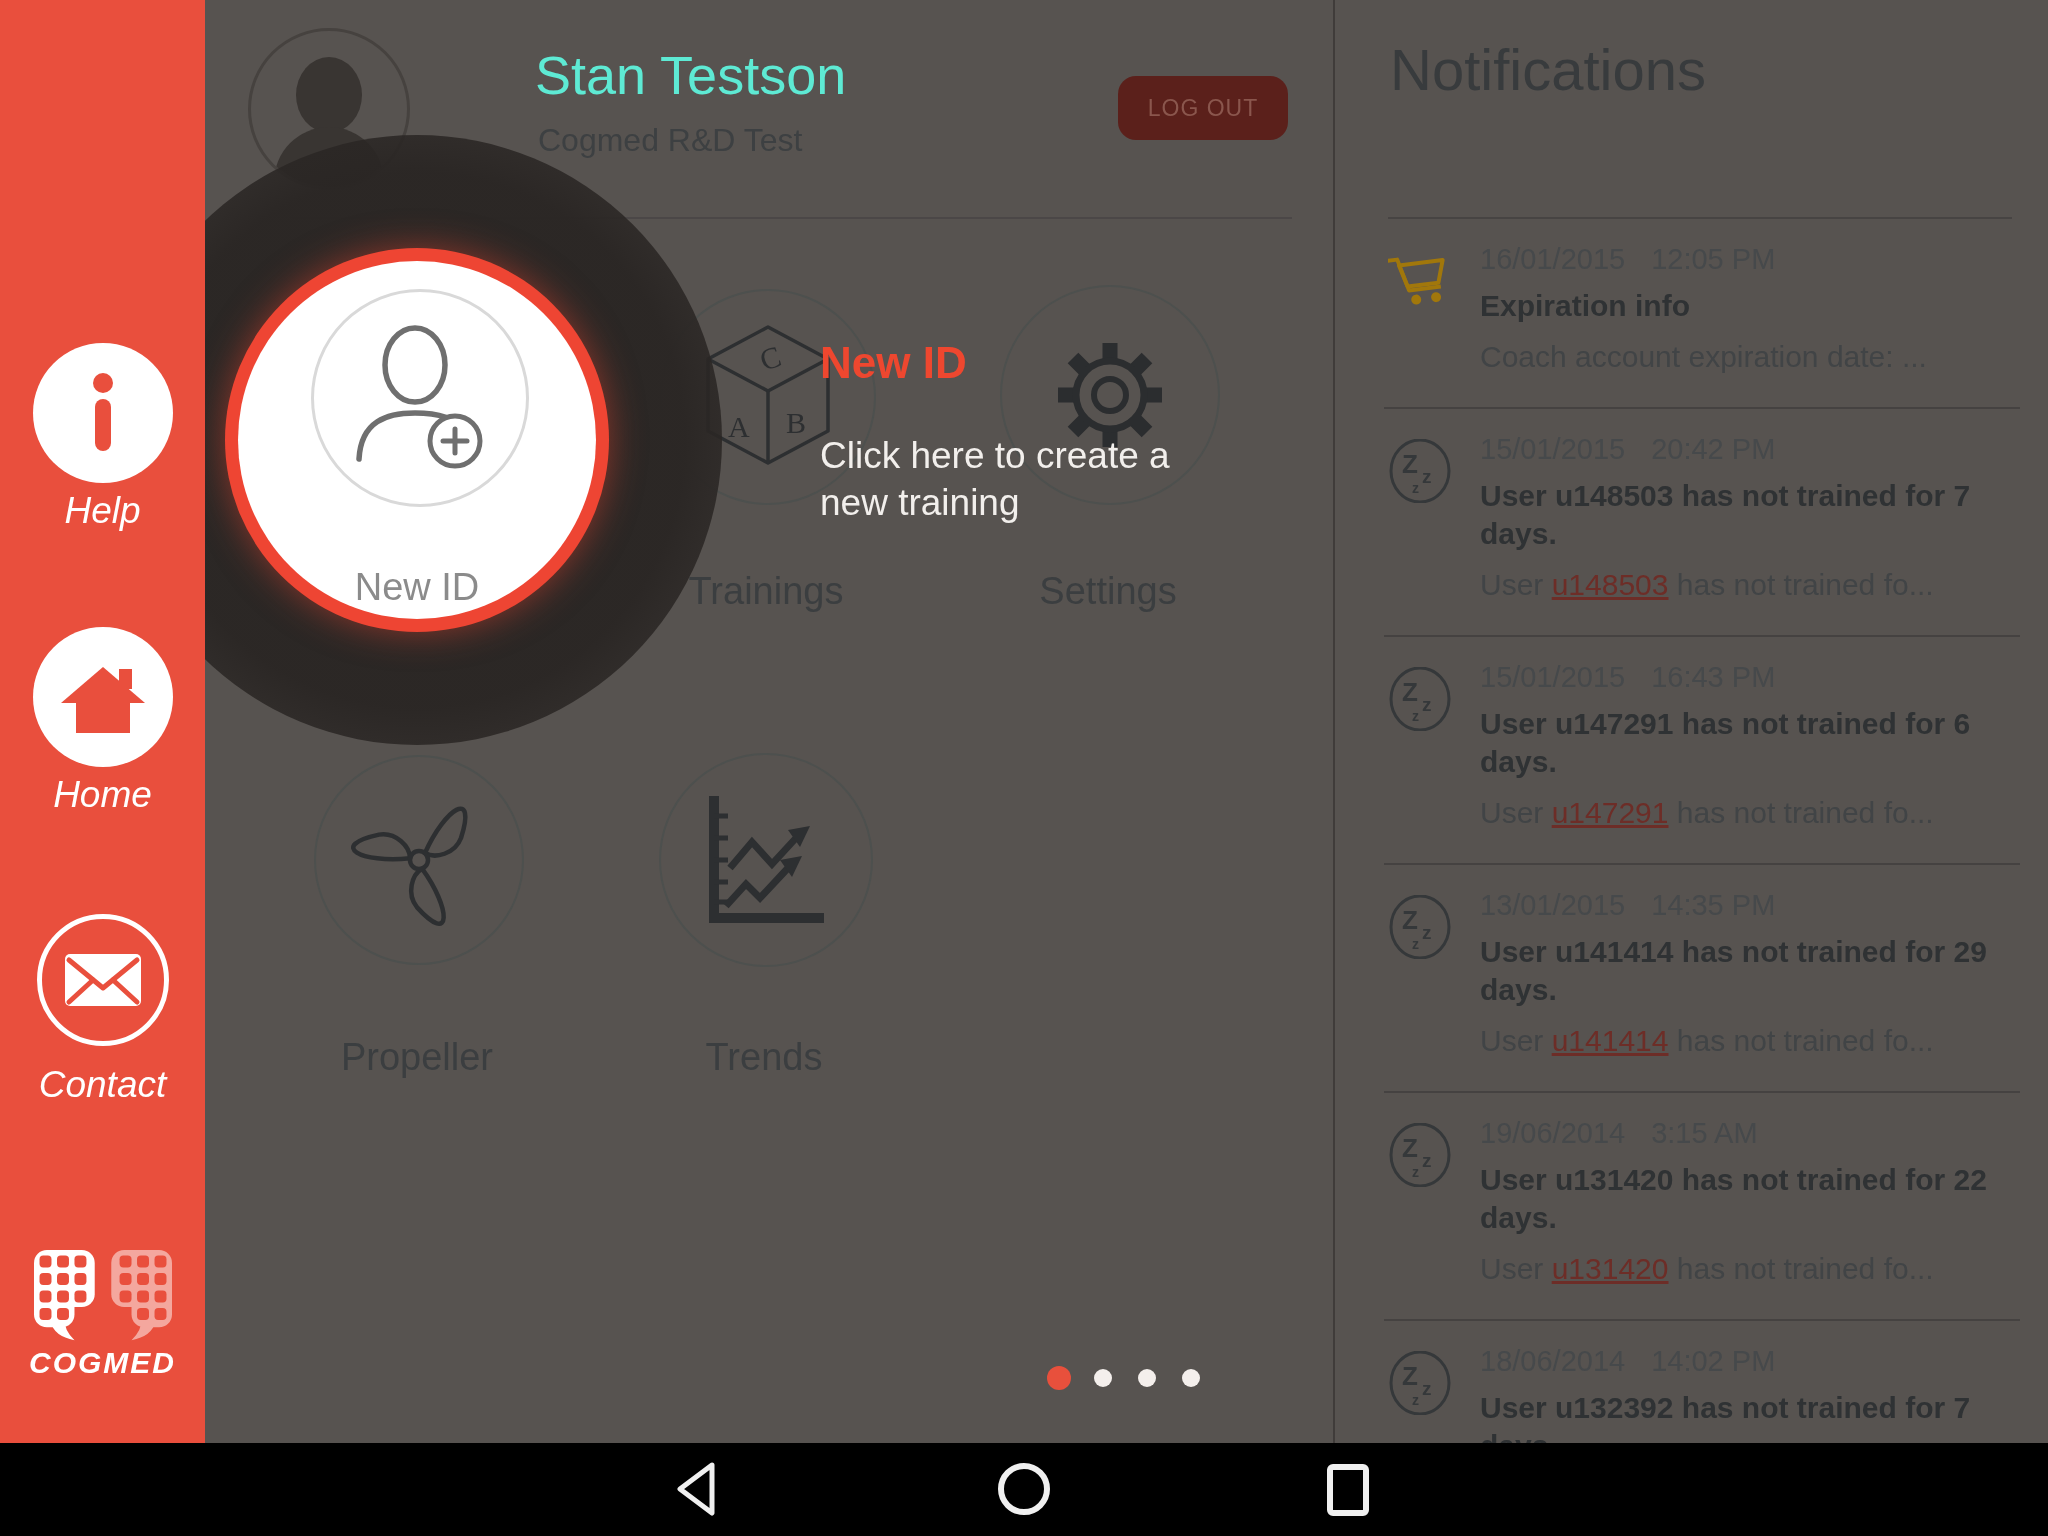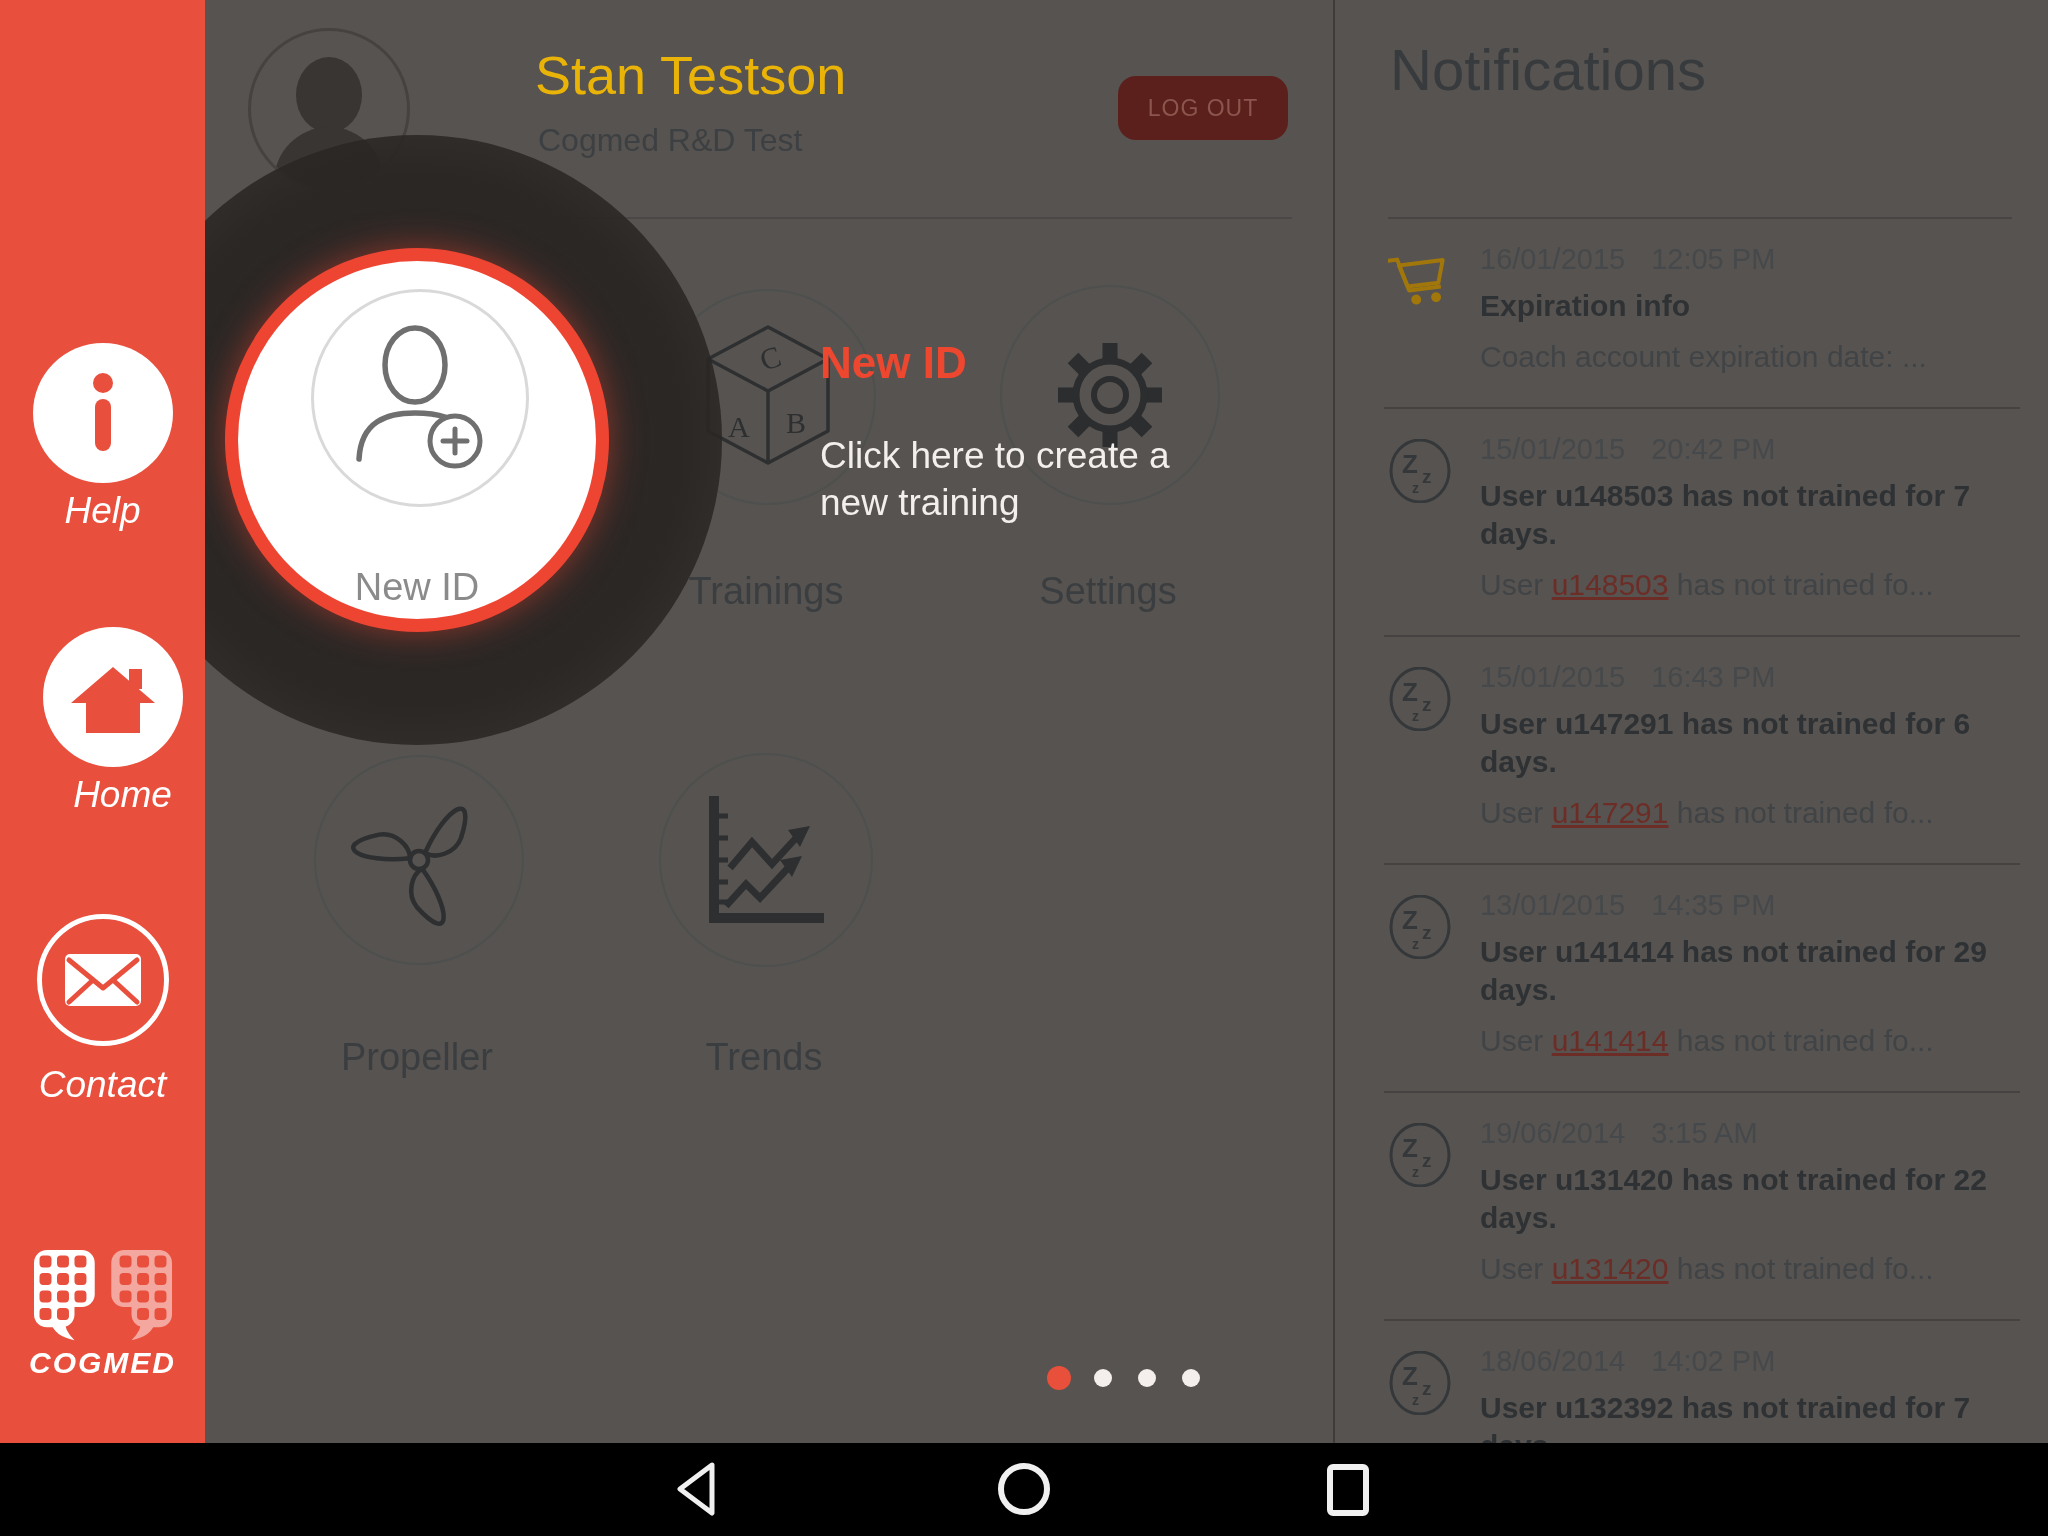--- a/index.html
+++ b/index.html
@@ -12,21 +12,21 @@
   .abs{position:absolute;}
   
   #sidebar{left:0;top:0;width:205px;height:1443px;background:#e94f3d;z-index:20;}
   .side-item{position:absolute;left:0;width:205px;text-align:center;cursor:pointer;font-style:italic;}
   .side-label{position:absolute;width:205px;text-align:center;color:#ffffff;font-size:37px;}
   .side-circle{position:absolute;left:50%;transform:translateX(-50%);border-radius:50%;}
   
   #avatar{left:248px;top:28px;width:156px;height:156px;border:3px solid #46423f;border-radius:50%;overflow:hidden;z-index:1;}
   #avatar .head{position:absolute;left:45px;top:26px;width:66px;height:76px;border-radius:50%;background:#393532;}
   #avatar .body{position:absolute;left:23px;top:96px;width:110px;height:80px;border-radius:55px 55px 0 0;background:#393532;}
-  #user-name{left:535px;top:44px;font-size:54px;color:#eab308;z-index:1;}
+  #user-name{left:535px;top:44px;font-size:54px;color:#5eead4;z-index:1;}
   #account-name{left:538px;top:122px;font-size:32px;color:#3d4042;z-index:1;}
   #logout-btn{left:1118px;top:76px;width:170px;height:64px;background:#5b201b;border-radius:18px;
      color:#8a564d;font-size:23px;letter-spacing:1px;display:flex;align-items:center;justify-content:center;z-index:1;cursor:pointer;}
   #main-divider{left:292px;top:217px;width:1000px;height:2px;background:#4b4747;z-index:1;}
   
   .dim-circle{position:absolute;border:2px solid #4d504e;border-radius:50%;z-index:1;}
   .grid-label{position:absolute;text-align:center;font-size:38px;color:#3b3e40;z-index:1;}
   
   #aura{left:67px;top:90px;width:700px;height:700px;border-radius:50%;z-index:2;
      background:radial-gradient(circle, rgba(233,83,55,0) 0 72%, rgba(233,83,55,0.45) 84%, rgba(233,83,55,0) 97%);}
@@ -315,21 +315,21 @@
   <div class="side-item" style="top:343px;height:210px;">
     <div class="side-circle" style="top:0;width:140px;height:140px;background:#ffffff;">
       <svg width="140" height="140" viewBox="-70 -70 140 140">
         <circle cx="0" cy="-30" r="10" fill="#e94f3d"></circle>
         <rect x="-8" y="-14" width="16" height="52" rx="8" fill="#e94f3d"></rect>
       </svg>
     </div>
     <div class="side-label" style="top:147px;">Help</div>
   </div>
 
-  <div class="side-item" style="top:627px;height:210px;padding-left:20px;">
+  <div class="side-item" style="top:627px;height:210px;">
     <div class="side-circle" style="top:0;width:140px;height:140px;background:#ffffff;">
       <svg width="140" height="140" viewBox="-70 -70 140 140">
         <g fill="#e94f3d">
           <polygon points="-42,6 0,-30 42,6"></polygon>
           <rect x="16" y="-28" width="13" height="20"></rect>
           <rect x="-27" y="-2" width="54" height="38"></rect>
         </g>
       </svg>
     </div>
     <div class="side-label" style="top:147px;">Home</div>

